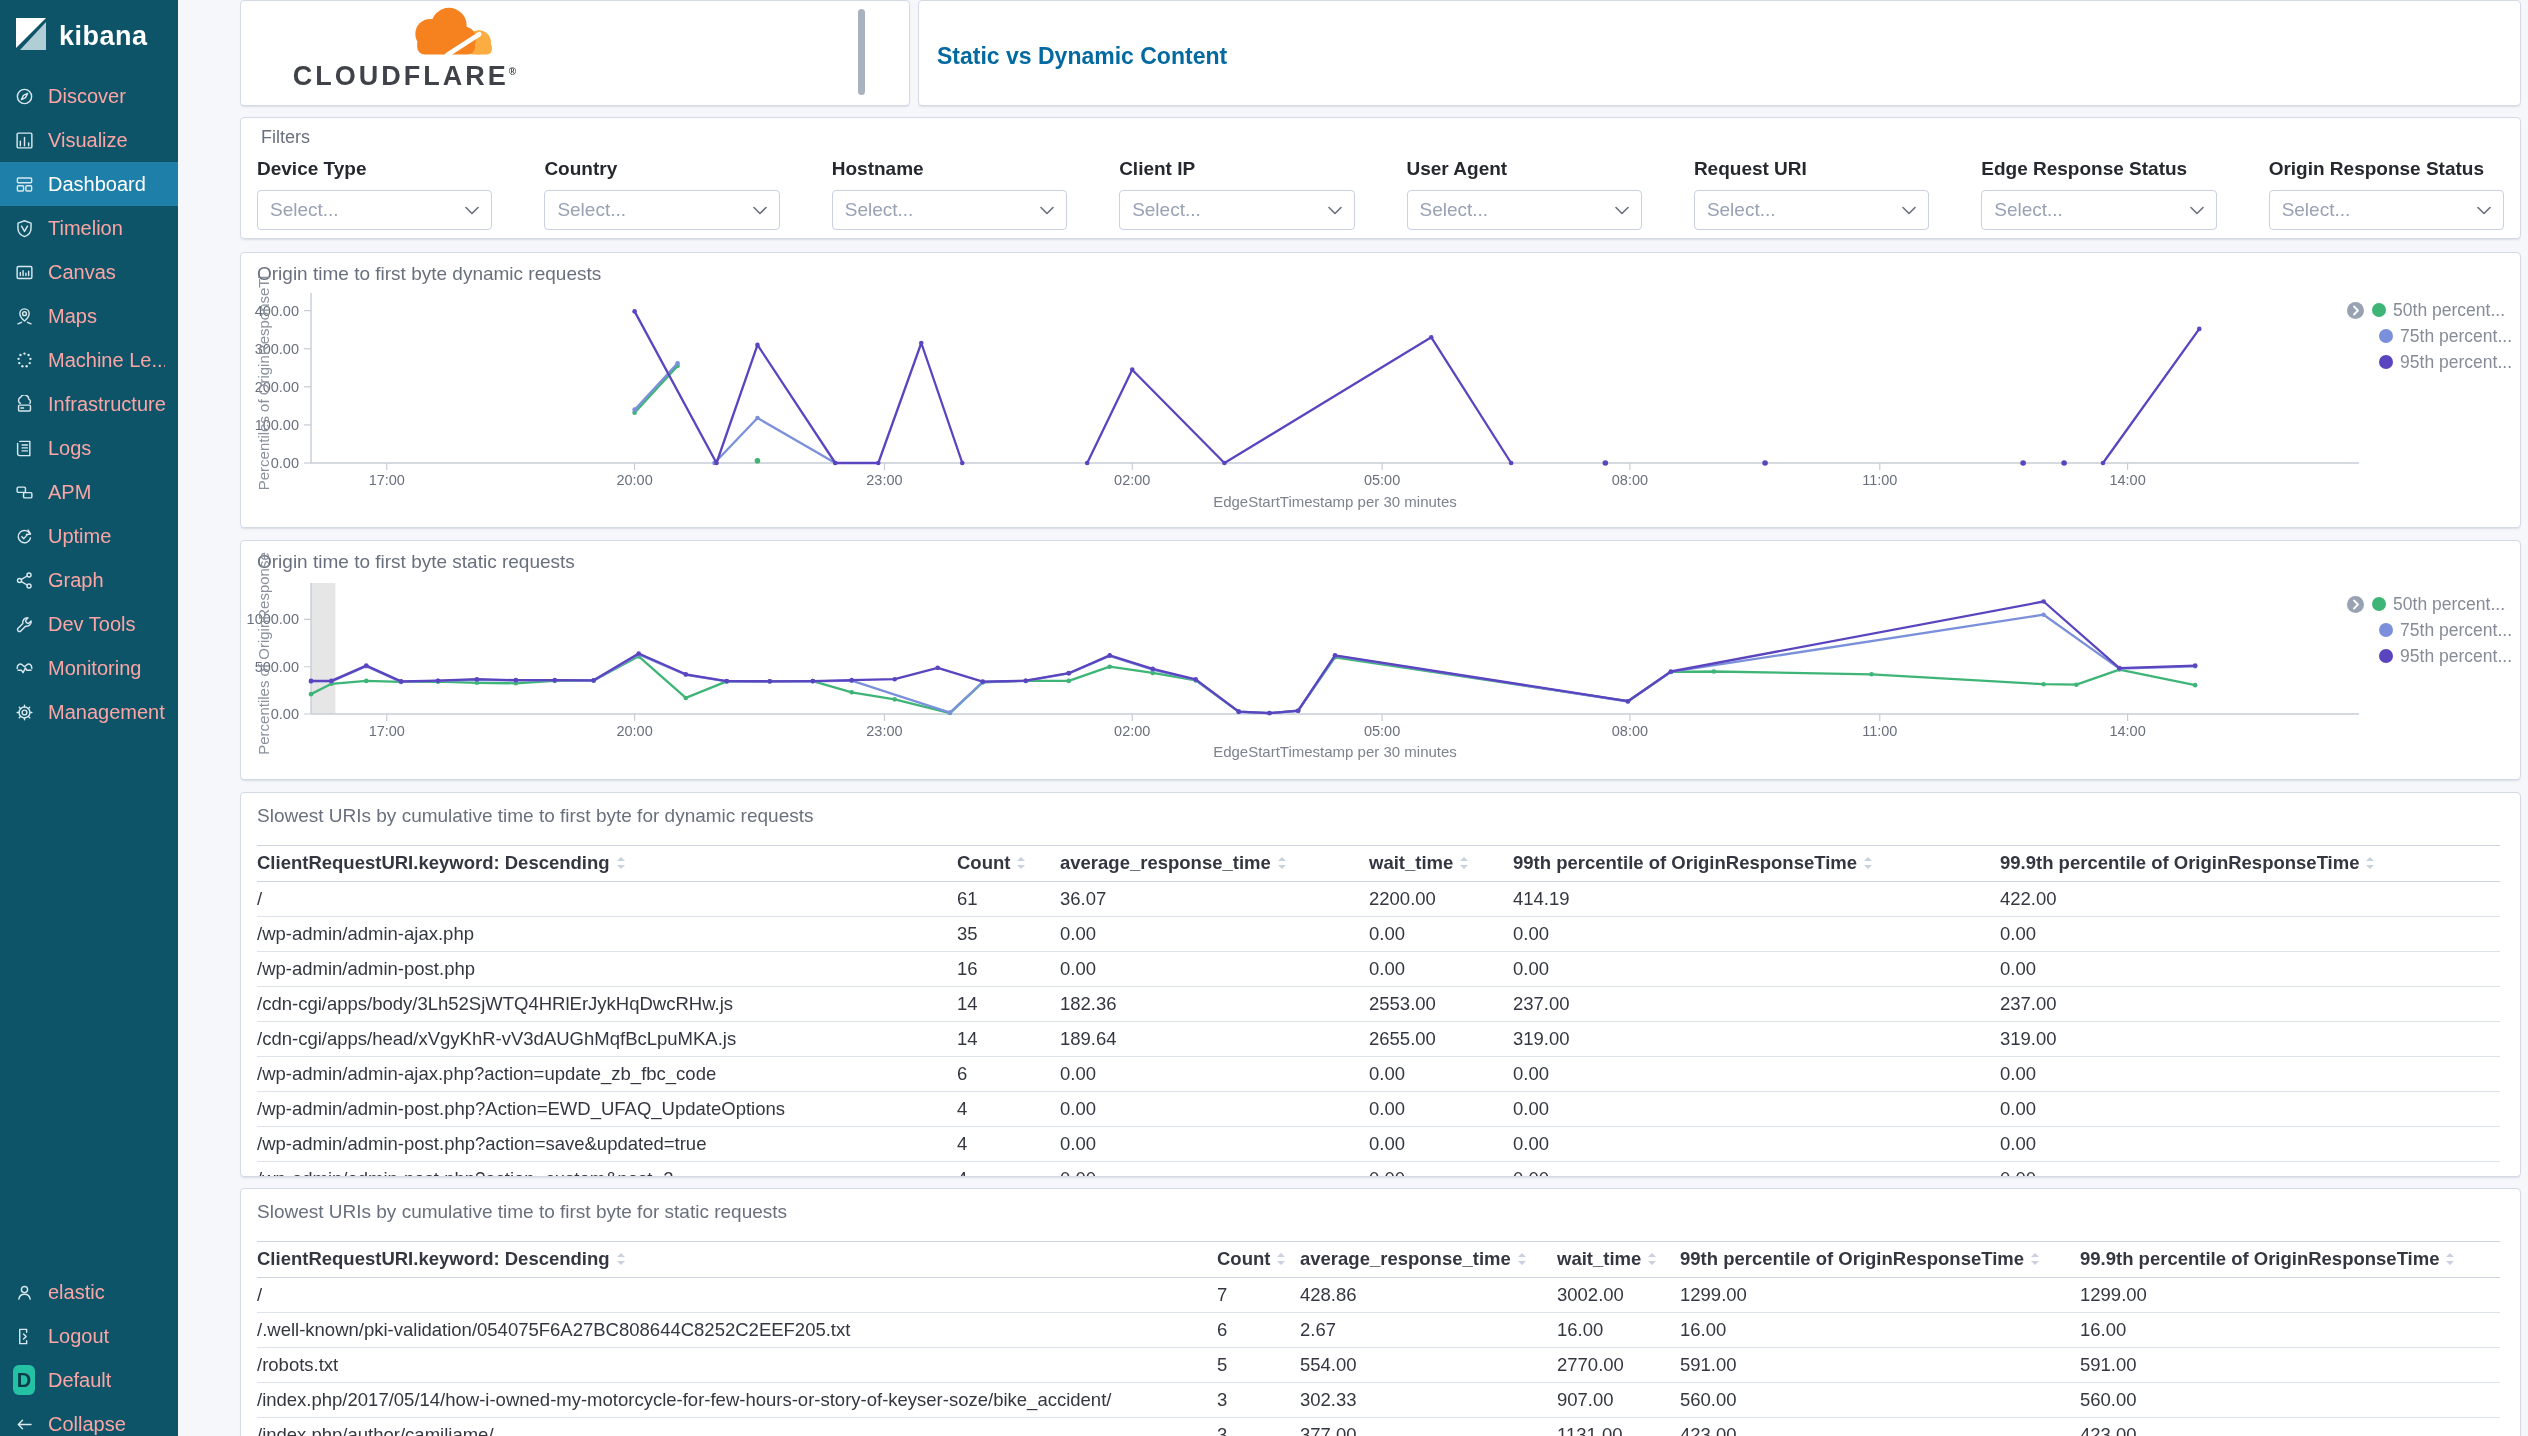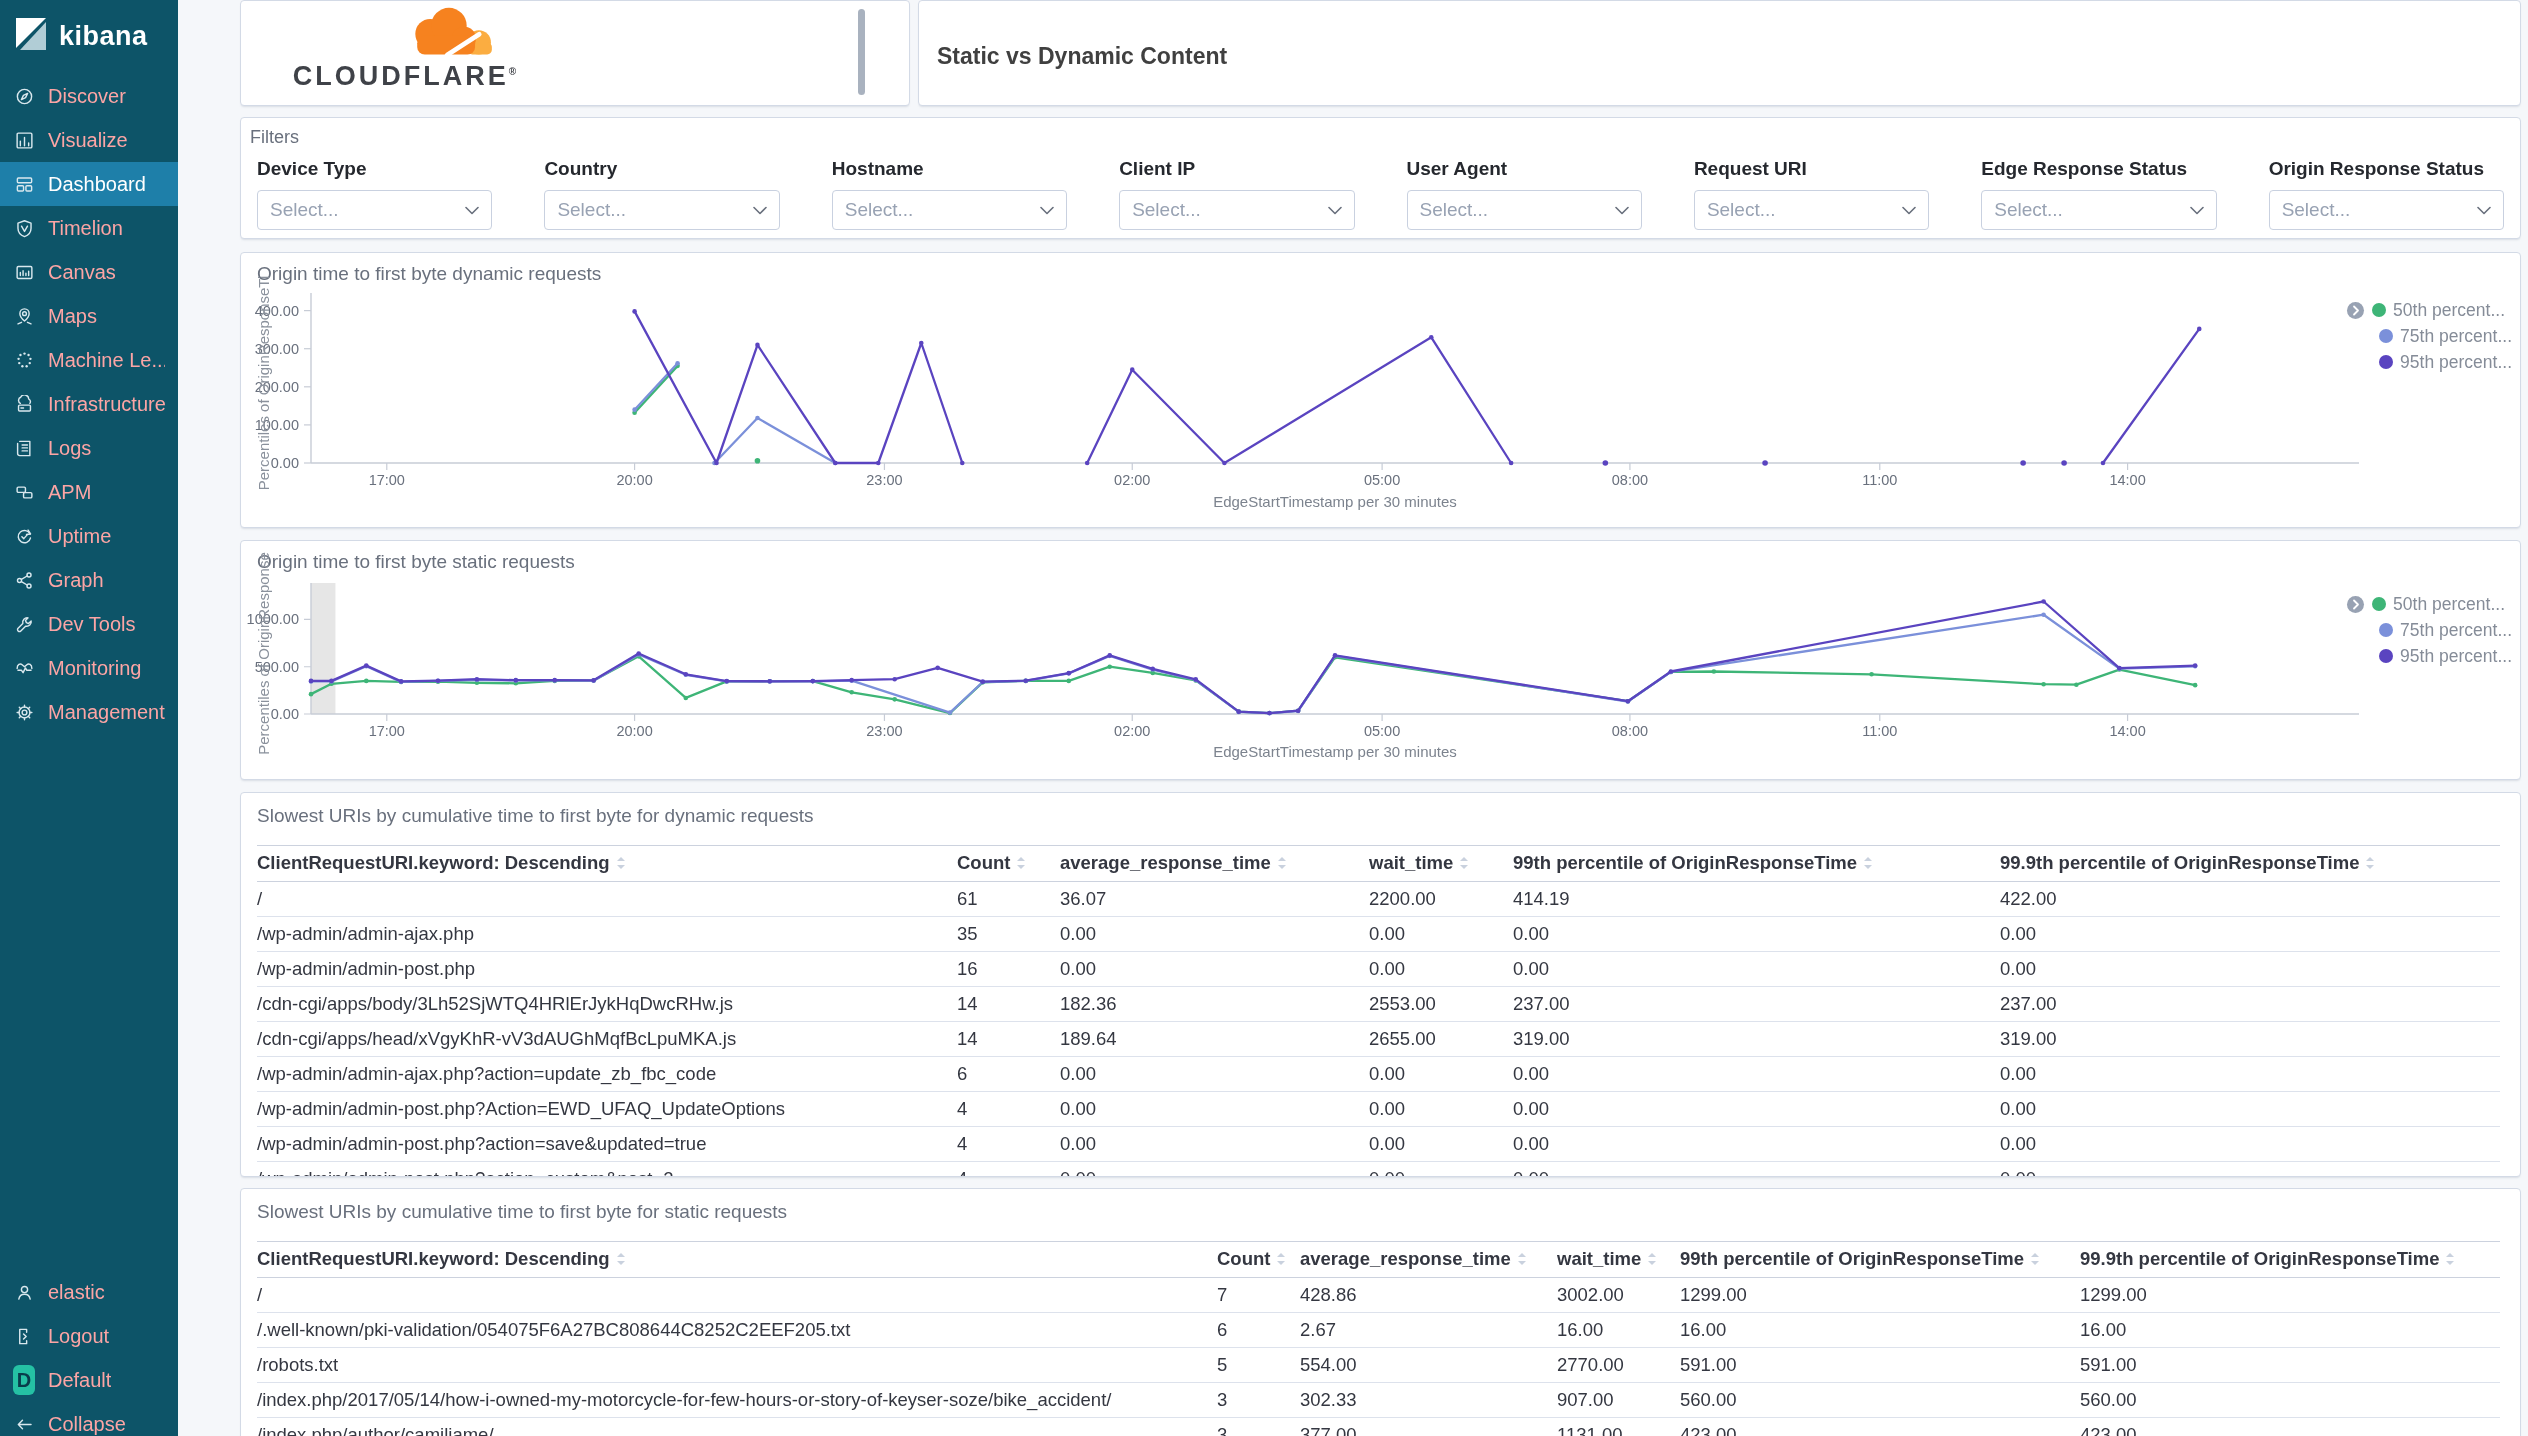--- a/index.html
+++ b/index.html
@@ -33,24 +33,24 @@
   .table-panel1 { left:62px; top:792px;  width:2281px; height:385px; overflow:hidden; }
   .table-panel2 { left:62px; top:1188px; width:2281px; height:252px; overflow:hidden; }
 
   
   .cf-logo { position:absolute; left:30px; top:4px; width:270px; text-align:center; }
   .cf-cloud { width:110px; height:56px; margin:0 auto; transform:translateX(42px); display:block; }
   .cf-text { font-size:27px; font-weight:700; letter-spacing:3px; color:#3f4248; margin-top:0px; }
   .cf-text sup { font-size:10px; }
   .scroll-thumb { position:absolute; right:44px; top:8px; width:7px; height:86px; background:#a9b2bf; border-radius:4px; cursor:pointer; }
 
-  .dash-title { padding:42px 0 0 18px; font-size:23px; font-weight:700; color:#404040; }
+  .dash-title { padding:42px 0 0 18px; font-size:23px; font-weight:700; color:#0369a1; }
 
   
-  .panel-label { position:absolute; left:9px; top:9px; font-size:18px; color:#69707d; }
+  .panel-label { position:absolute; left:20px; top:9px; font-size:18px; color:#69707d; }
   .filters-row { position:absolute; left:16px; right:16px; top:40px; display:flex; gap:52px; }
   .filter { flex:1 1 0; }
   .filter-label { font-size:19px; font-weight:700; color:#25282e; margin-bottom:10px; }
   .select-box { height:40px; background:#fff; border:1px solid #c9d1e0; border-radius:4px;
     display:flex; align-items:center; justify-content:space-between; padding:0 12px; cursor:pointer; }
   .select-box .ph { font-size:19px; color:#98a2b3; }
 
   
   .chart-title { position:absolute; left:16px; top:10px; font-size:19px; color:#69707d; }
   .chart-svg { position:absolute; left:0; top:0; }

